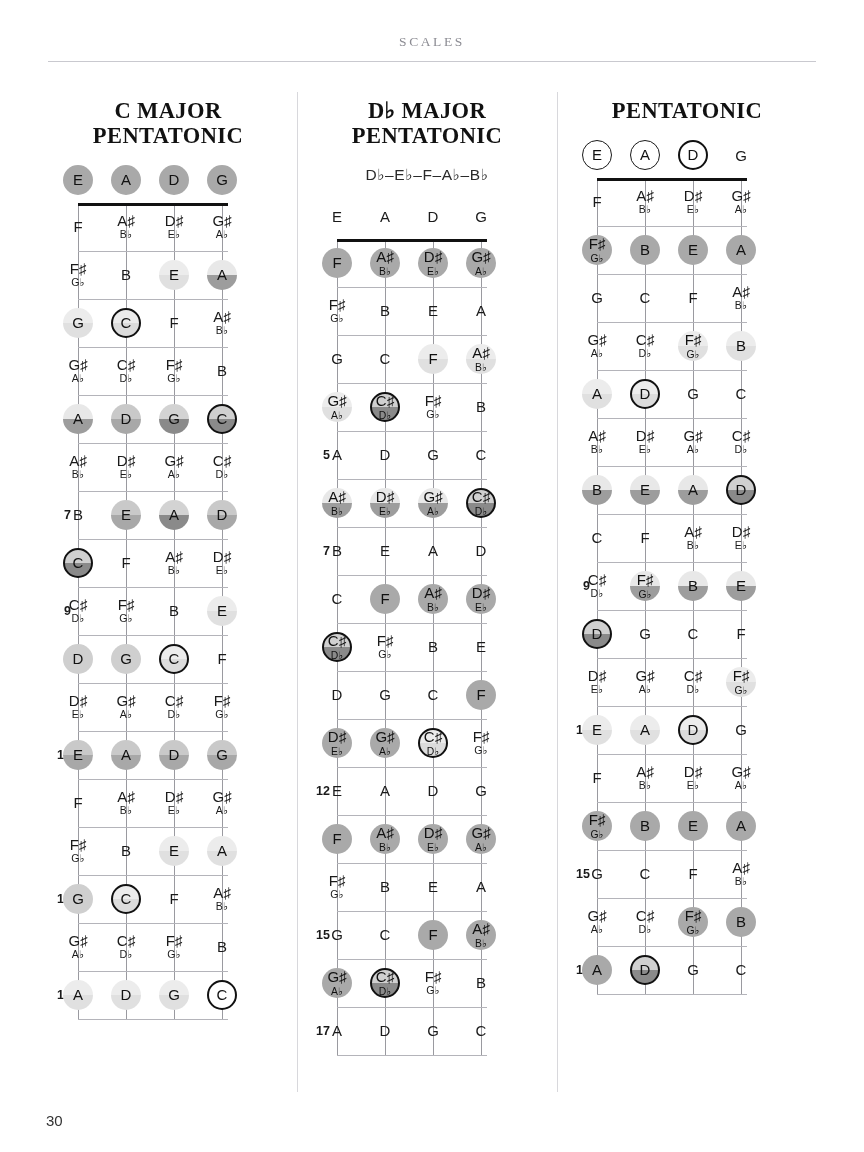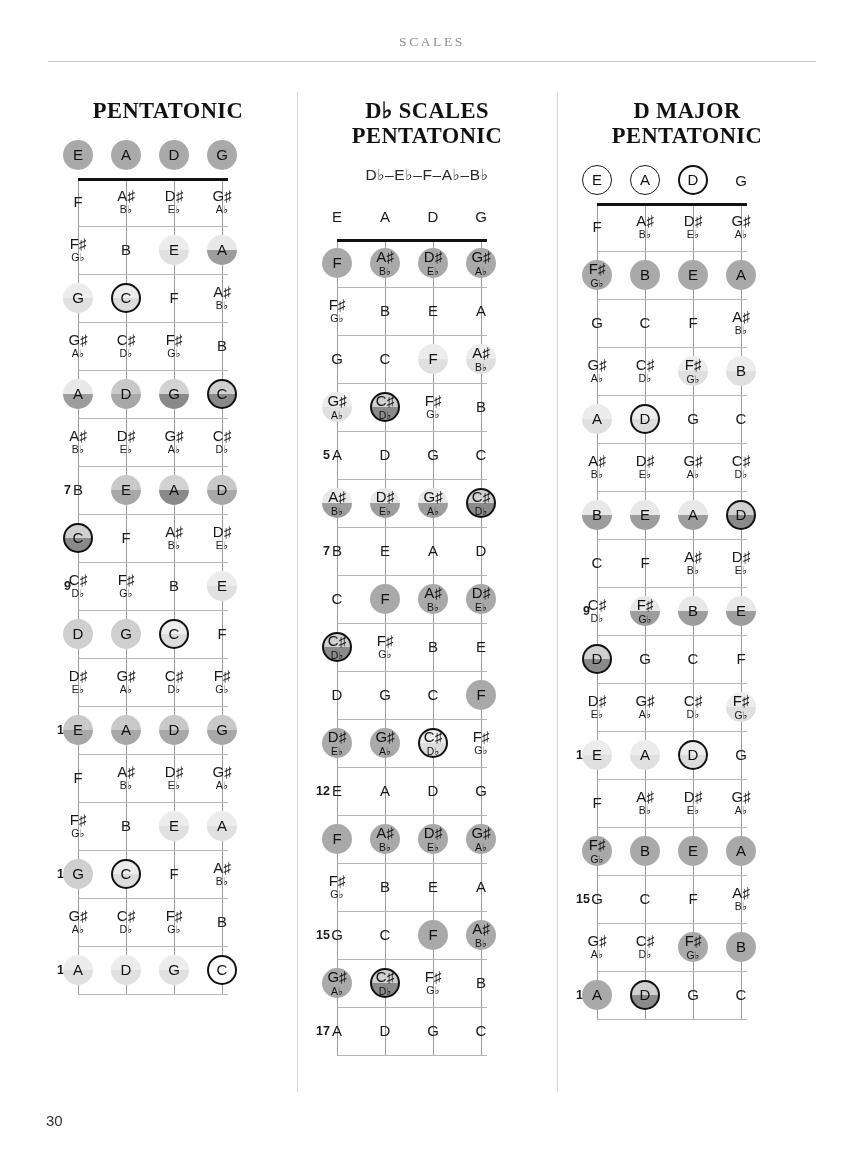--- a/index.html
+++ b/index.html
@@ -194,20 +194,21 @@
   <span class="rh-text">SCALES</span>
 </div>
 <div class="rh-rule"></div>
 
 <div class="col-divider d1"></div>
 <div class="col-divider d2"></div>
 
 <div class="columns" id="columns-root">
     <div class="col c0">
       <h2 class="scale-title">
+        <span class="ln">C MAJOR</span>
         <span class="ln">PENTATONIC</span>
       </h2>
       <div class="board" style="height: 877px;">
         <div class="board-inner" style="height: 863px;">
           <div class="string" style="left: 0px; top: 41px; height: 816px;"></div>
           <div class="string" style="left: 48px; top: 41px; height: 816px;"></div>
           <div class="string" style="left: 96px; top: 41px; height: 816px;"></div>
           <div class="string" style="left: 144px; top: 41px; height: 816px;"></div>
           <div class="nut" style="top: 41px;"></div>
           <div class="marker m-solid" style="left: 0px; top: 18px;">
@@ -367,21 +368,21 @@
             <span class="lbl"><span class="nat">G</span></span>
           </div>
           <div class="marker m-root m-white" style="left: 144px; top: 833px;">
             <span class="lbl"><span class="nat">C</span></span>
           </div>
         </div>
       </div>
     </div>
     <div class="col c1">
       <h2 class="scale-title">
-        <span class="ln">D♭ SCALES</span>
+        <span class="ln">D♭ MAJOR</span>
         <span class="ln">PENTATONIC</span>
       </h2>
       <div class="scale-notes">D♭–E♭–F–A♭–B♭</div>
       <div class="board" style="height: 877px;">
         <div class="board-inner" style="height: 863px;">
           <div class="string" style="left: 0px; top: 41px; height: 816px;"></div>
           <div class="string" style="left: 48px; top: 41px; height: 816px;"></div>
           <div class="string" style="left: 96px; top: 41px; height: 816px;"></div>
           <div class="string" style="left: 144px; top: 41px; height: 816px;"></div>
           <div class="nut" style="top: 41px;"></div>
@@ -534,21 +535,20 @@
           <div class="fret-num" style="top: 833px;">17</div>
           <div class="cell" style="left: 0px; top: 833px;"><span class="nat">A</span></div>
           <div class="cell" style="left: 48px; top: 833px;"><span class="nat">D</span></div>
           <div class="cell" style="left: 96px; top: 833px;"><span class="nat">G</span></div>
           <div class="cell" style="left: 144px; top: 833px;"><span class="nat">C</span></div>
         </div>
       </div>
     </div>
     <div class="col c2">
       <h2 class="scale-title">
-        <span class="ln">D MAJOR</span>
         <span class="ln">PENTATONIC</span>
       </h2>
       <div class="board" style="height: 877px;">
         <div class="board-inner" style="height: 863px;">
           <div class="string" style="left: 0px; top: 41px; height: 816px;"></div>
           <div class="string" style="left: 48px; top: 41px; height: 816px;"></div>
           <div class="string" style="left: 96px; top: 41px; height: 816px;"></div>
           <div class="string" style="left: 144px; top: 41px; height: 816px;"></div>
           <div class="nut" style="top: 41px;"></div>
           <div class="marker m-white" style="left: 0px; top: 18px;">

